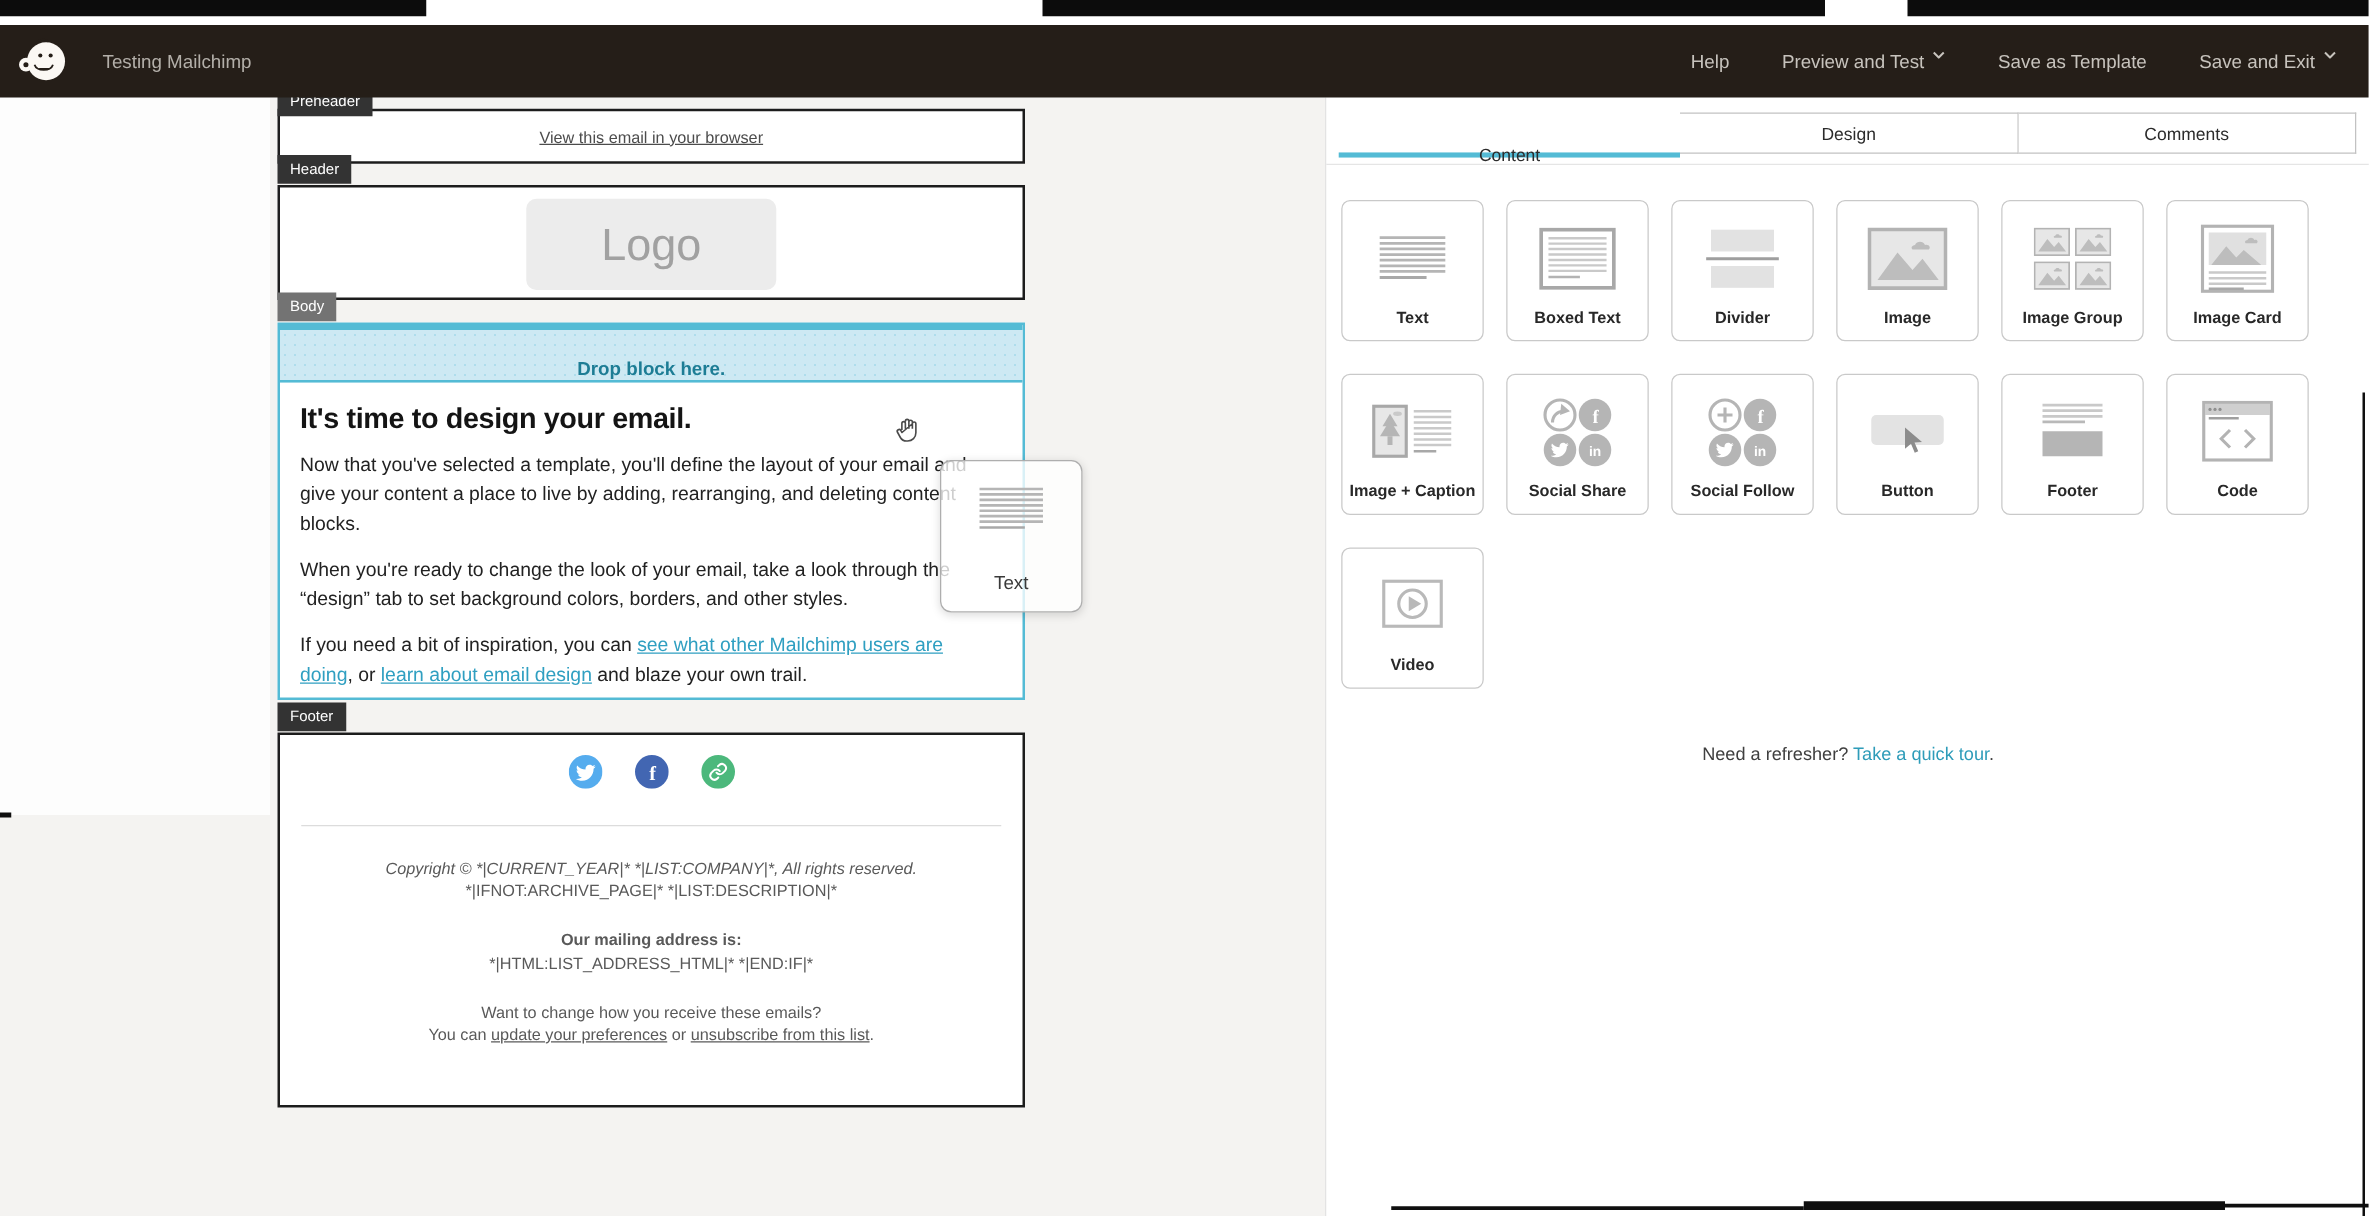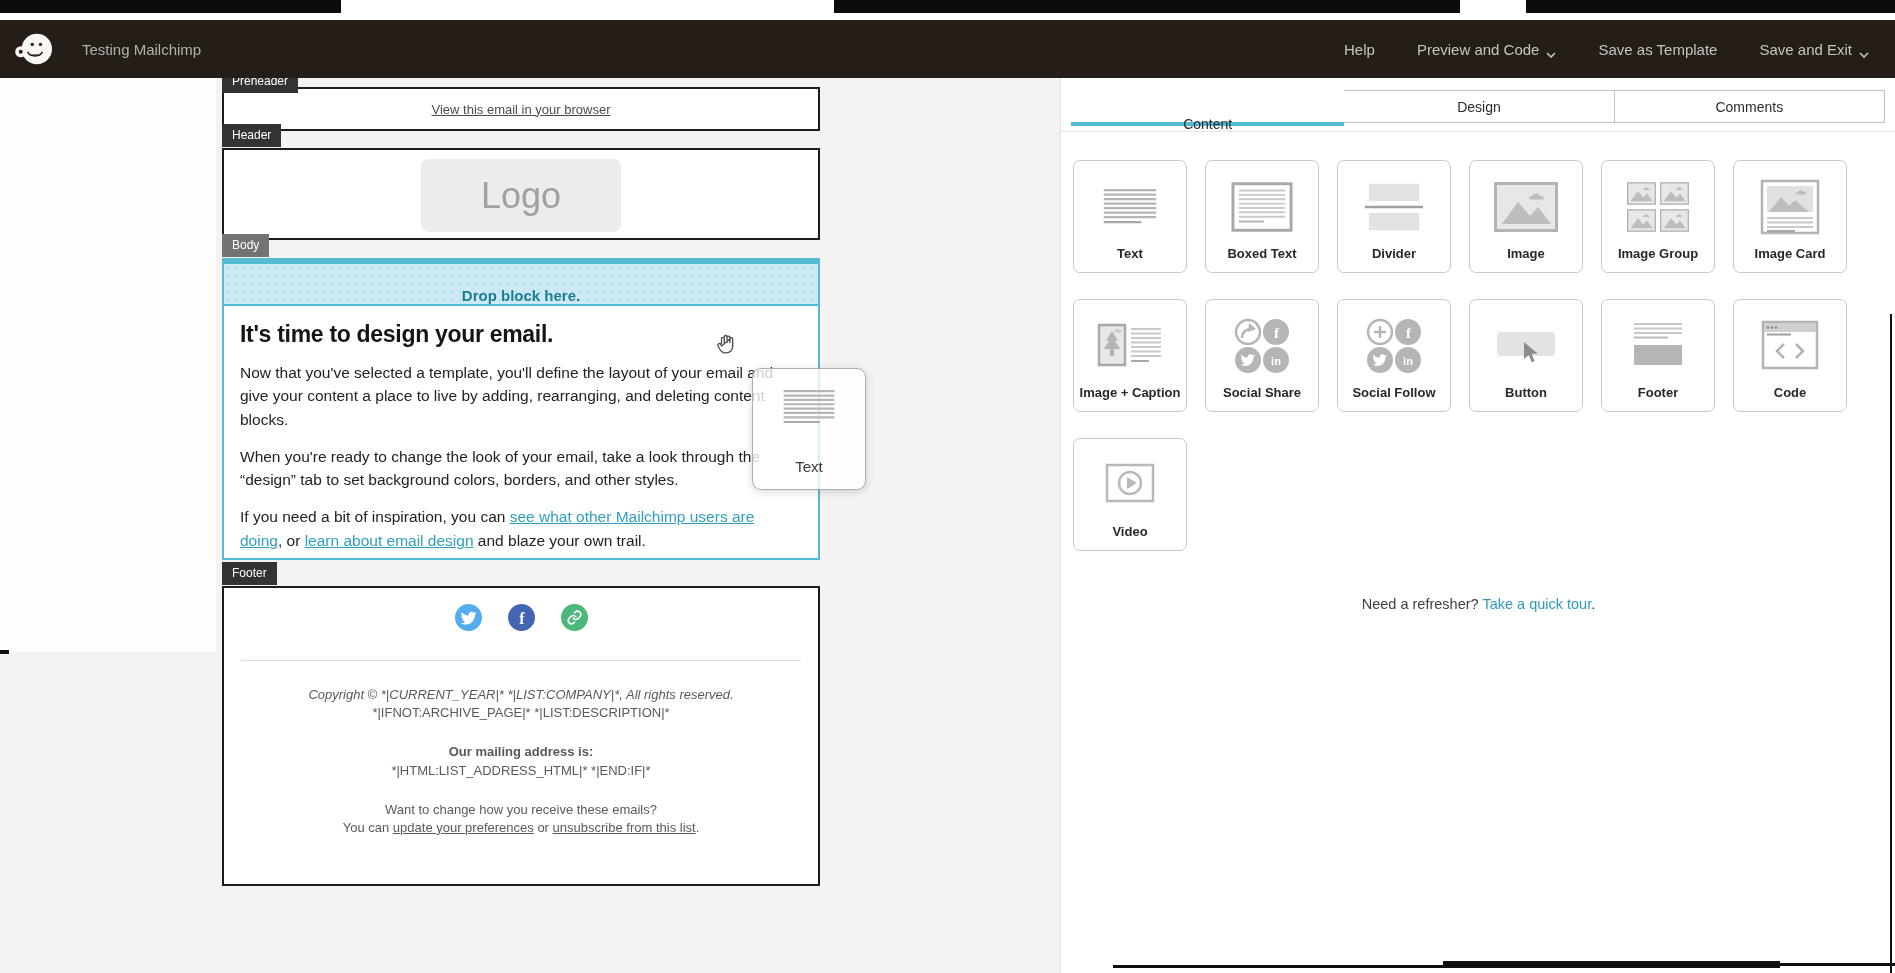--- a/index.html
+++ b/index.html
@@ -9,21 +9,21 @@
 
   
   .strip-seg { position:absolute; top:0; height:13px; background:#0c0c0c; z-index:5; }
 
   
   .navbar { position:absolute; left:0; top:20px; width:1895px; height:58px;
     background:#251e18; z-index:20; display:flex; align-items:center; }
   .freddie { margin-left:12px; width:46px; height:46px; flex:0 0 auto; }
   .nav-title { margin-left:24px; color:#b3afa9; font-size:15px; }
   .nav-right { margin-left:auto; margin-right:26px; display:flex; align-items:center; gap:42px; }
-  .nav-item { color:#c7c3bd; font-size:15px; display:flex; align-items:flex-end; gap:7px;
+  .nav-item { color:#c7c3bd; font-size:15px; display:flex; align-items:flex-start; gap:7px;
     background:none; border:none; cursor:pointer; font-family:inherit; }
 
   
   .canvas { position:absolute; left:0; top:78px; width:1060px; height:895px; background:#f4f3f1; }
   .left-col { position:absolute; left:0; top:0; width:216px; height:574px; background:#fdfdfd; }
 
   .seclabel { position:absolute; background:#333; color:#fff; font-size:12px;
     line-height:1; padding:5px 10px 6px; z-index:3; }
   .seclabel.teal { background:#737373; }
   .secbox { position:absolute; left:222px; width:598px; background:#fff;
@@ -129,21 +129,21 @@
       <path d="M17 28c2 6 14 6 16 0" fill="none" stroke="#251e18" stroke-width="1.6"></path>
       <path d="M18 10c2-4 8-5 11-2" fill="none" stroke="#251e18" stroke-width="1.6"></path>
       <path d="M21 31.5h9" stroke="#251e18" stroke-width="1.2"></path>
     </svg>
     <div class="nav-title">Testing Mailchimp</div>
     <div class="nav-right">
       <button class="nav-item">
         <span>Help</span>
       </button>
       <button class="nav-item">
-        <span>Preview and Code</span>
+        <span>Preview and Test</span>
         <svg width="10" height="6" viewBox="0 0 10 6">
             <path d="M1 1l4 4 4-4" fill="none" stroke="currentColor" stroke-width="1.6"></path>
           </svg>
       </button>
       <button class="nav-item">
         <span>Save as Template</span>
       </button>
       <button class="nav-item">
         <span>Save and Exit</span>
         <svg width="10" height="6" viewBox="0 0 10 6">

